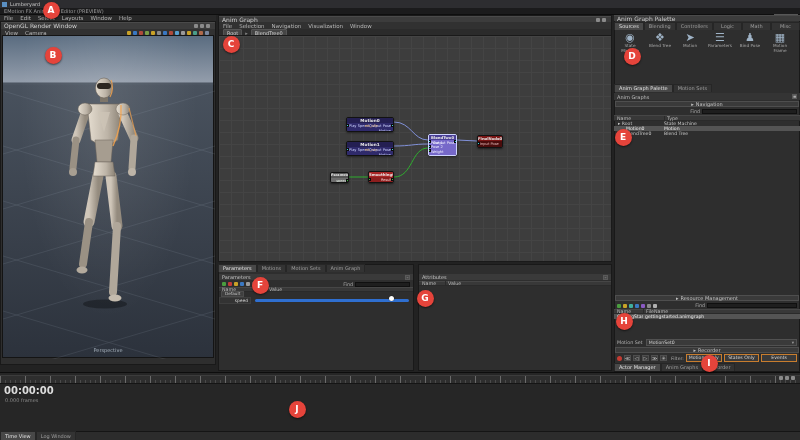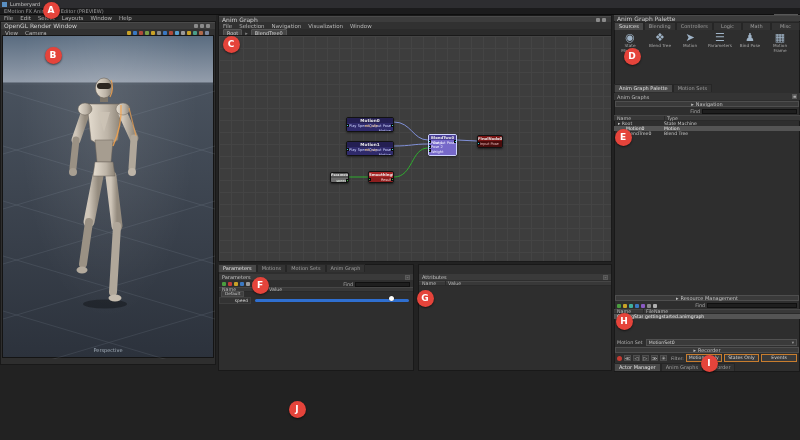--- a/index.html
+++ b/index.html
@@ -450,20 +450,34 @@
   <div class="abs" style="left:418px;top:264px;width:194px;height:107px;background:#2e2e2e;border:1px solid #191919;"></div>
   <div class="abs" style="left:419px;top:274px;width:192px;height:6px;background:#3a3a3a;display:flex;align-items:center;padding:0 3px;">
     <span style="font-size:5px;color:#c4c4c4;">Attributes</span>
     <span class="collapse-box">–</span>
   </div>
   <div class="abs col-hdr" style="left:419px;top:281px;width:192px;height:5px;">
     <span style="width:26px;padding-left:3px;">Name</span>
     <span style="border-left:1px solid #2a2a2a;padding-left:2px;">Value</span>
   </div>
 
+  <div class="abs dark-strip" style="left:0;top:372px;width:800px;height:68px;border-top:1px solid #0d0d0d;">
+    <div id="ruler" style="position:absolute;left:0;top:2px;width:800px;height:9px;"></div>
+    <div class="icon-strip" style="position:absolute;right:3px;top:3px;">
+        <span class="mini-icon" style="background: rgb(138, 138, 138);"></span>
+        <span class="mini-icon" style="background: rgb(138, 138, 138);"></span>
+        <span class="mini-icon" style="background: rgb(138, 138, 138);"></span>
+      </div>
+    <div style="position:absolute;left:4px;top:12px;font-size:10px;font-weight:bold;color:#dcdcdc;">00:00:00</div>
+    <div style="position:absolute;left:5px;top:24px;font-size:5px;color:#8a8a8a;">0.000 frames</div>
+    <div style="position:absolute;left:0;bottom:0;width:800px;height:9px;background:#2c2c2c;border-top:1px solid #151515;display:flex;align-items:flex-end;">
+      <span class="tab active" style="line-height:8px;">Time View</span>
+      <span class="tab" style="line-height:8px;">Log Window</span>
+    </div>
+  </div>
 
   <div class="annotation" style="left:42.5px;top:1.5px;">A</div>
   <div class="annotation" style="left:44.5px;top:46.5px;">B</div>
   <div class="annotation" style="left:222.5px;top:35.5px;">C</div>
   <div class="annotation" style="left:623.5px;top:47.5px;">D</div>
   <div class="annotation" style="left:614.5px;top:128.5px;">E</div>
   <div class="annotation" style="left:251.5px;top:276.5px;">F</div>
   <div class="annotation" style="left:416.5px;top:289.5px;">G</div>
   <div class="annotation" style="left:615.5px;top:312.5px;">H</div>
   <div class="annotation" style="left:700.5px;top:354.5px;">I</div>

